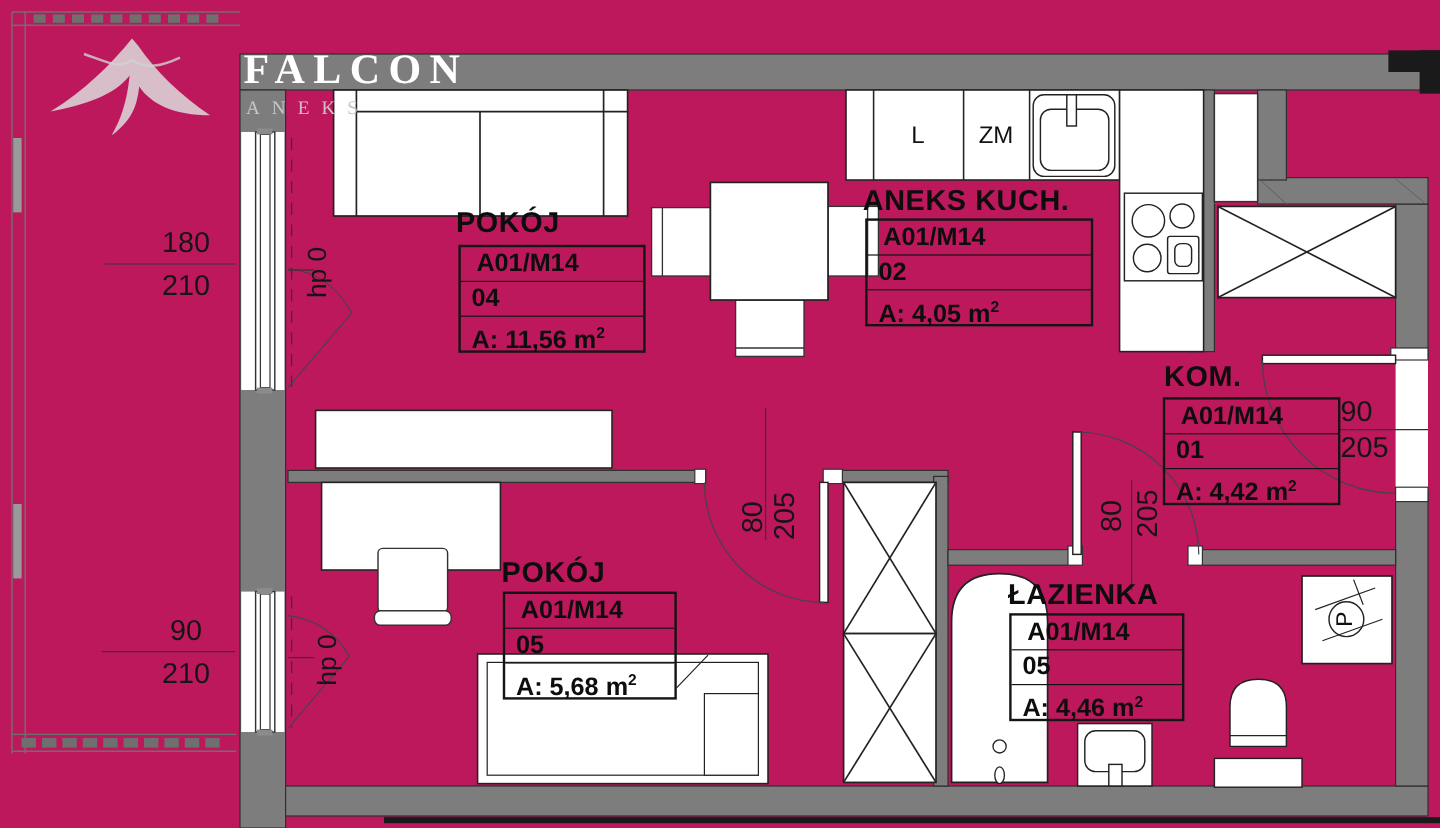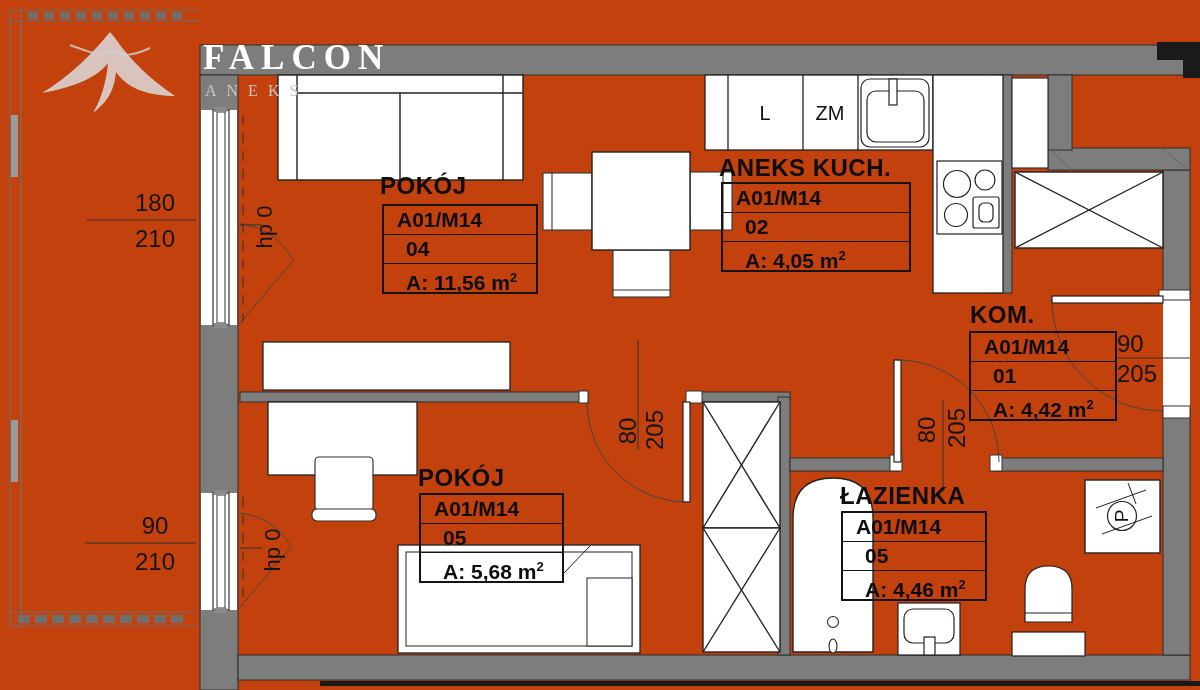--- a/index.html
+++ b/index.html
@@ -1,22 +1,22 @@
 <!DOCTYPE html>
 <html><head>
 <meta charset="utf-8">
 <style>
   html,body{margin:0;padding:0;background:#fff;}
-  .stage{position:relative;width:1200px;height:690px;background:#c2410c;overflow:hidden;
+  .stage{position:relative;width:1200px;height:690px;background:#be185d;overflow:hidden;
          font-family:"Liberation Sans", sans-serif;color:#111;}
   .stage svg{position:absolute;left:0;top:0;}
   .lbl{position:absolute;white-space:nowrap;}
   .room-title{font-size:24px;font-weight:bold;letter-spacing:0.5px;color:#0d0d0d;}
   .rtable{position:absolute;border:2px solid #141414;background:transparent;font-weight:bold;}
-  .rrow{height:28px;line-height:27px;font-size:21px;padding-left:22px;
+  .rrow{height:28px;line-height:27px;font-size:21px;padding-left:9px;
         border-bottom:1.6px solid #141414;color:#0d0d0d;}
   .rrow.first{padding-left:13px;}
   .rrow.last{border-bottom:none;}
   .rrow sup{font-size:13px;}
   .dim{font-size:24px;color:#151515;text-align:center;}
   .rot{display:flex;align-items:center;justify-content:center;transform:rotate(-90deg);}
   .wm-brand{font-family:"Liberation Serif", serif;font-weight:600;font-size:35px;
             letter-spacing:7px;color:#ffffff;}
   .wm-sub{font-family:"Liberation Serif", serif;font-size:16px;letter-spacing:10px;color:#c6c6c6;}
   .appl{font-size:20px;color:#111;text-align:center;}

